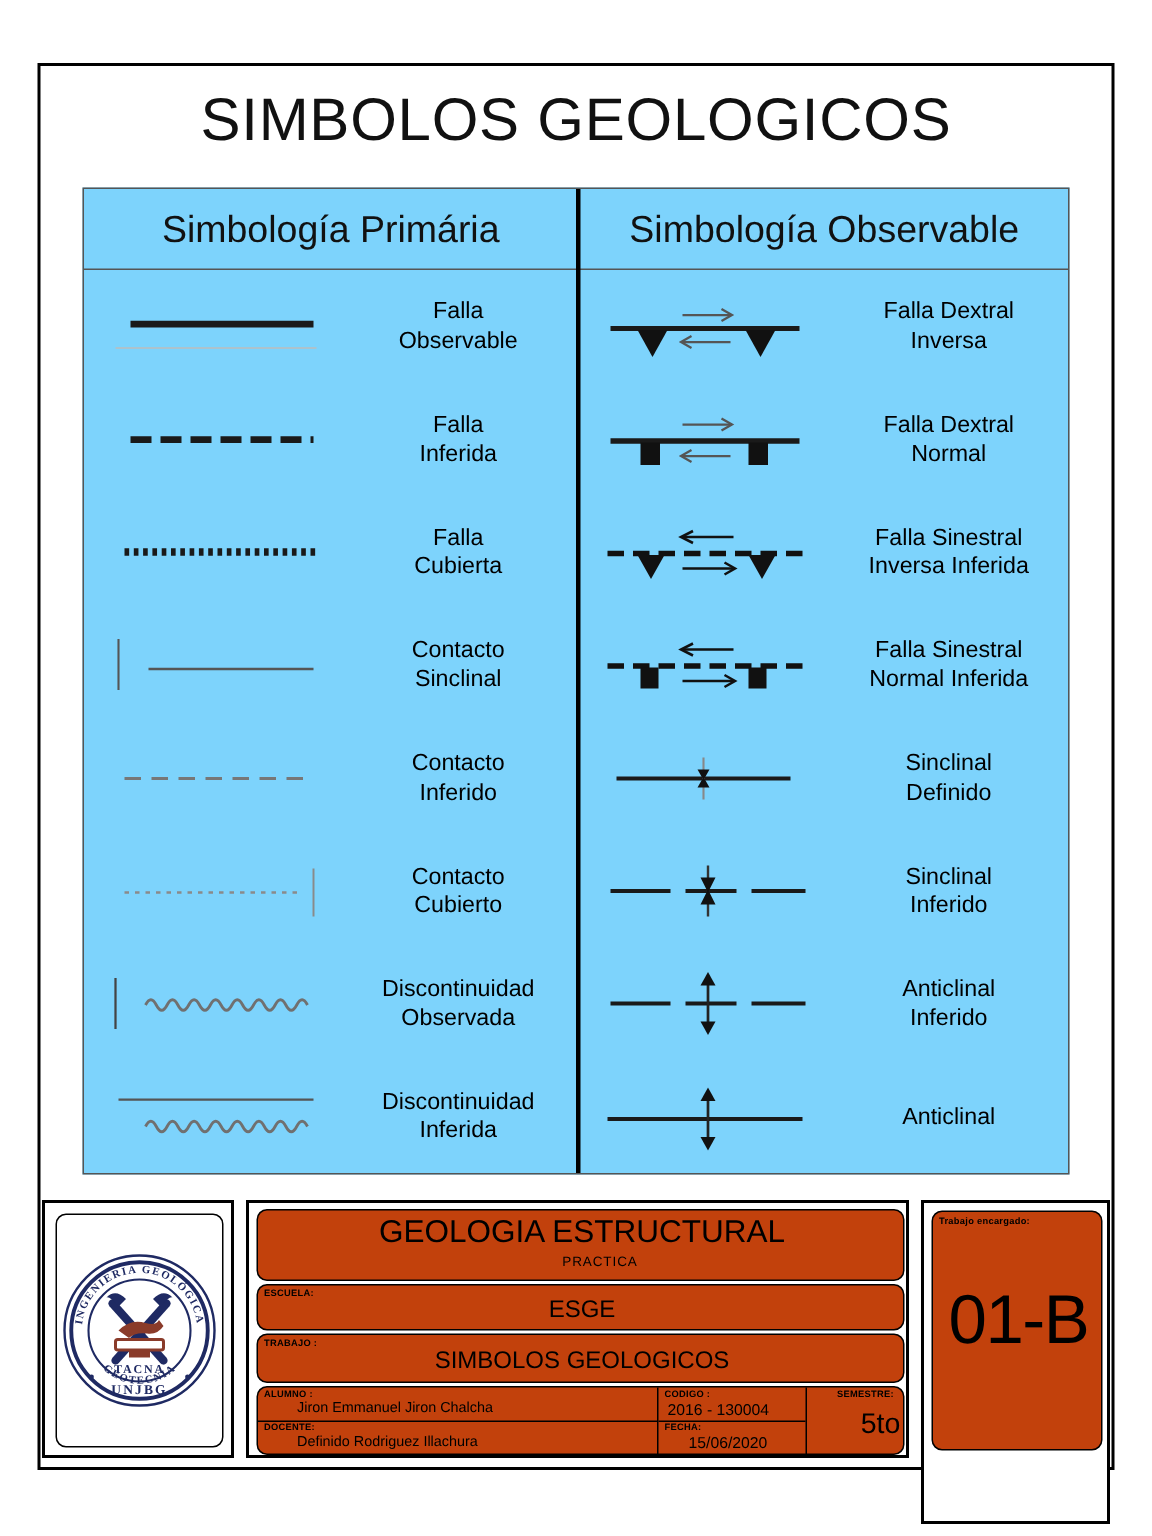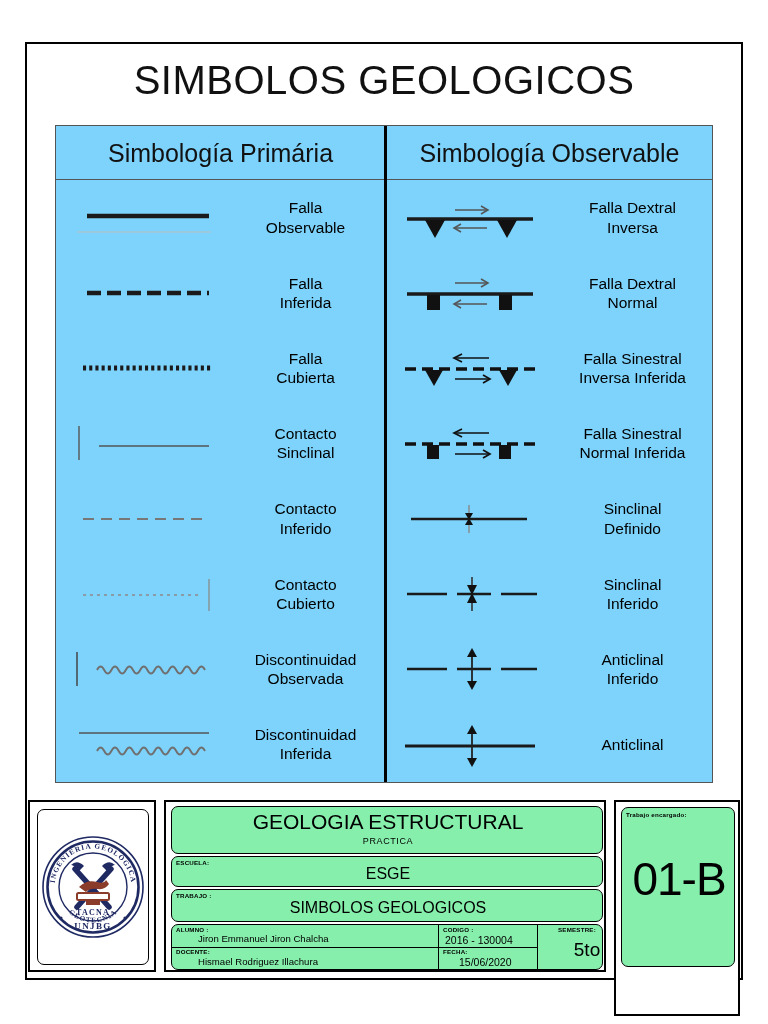--- a/index.html
+++ b/index.html
@@ -62,21 +62,21 @@
   .title-block{
     position:absolute;left:25px;top:797px;width:718px;height:183px;
     box-sizing:border-box;
   }
   .tb-box{position:absolute;box-sizing:border-box;border:2px solid #000;background:#fff;}
 
   .tb-logo{left:3px;top:3px;width:128px;height:172px;}
   .tb-mid{left:139px;top:3px;width:442px;height:172px;}
   .tb-right{left:589px;top:3px;width:126px;height:216px;}
 
-  .rbox{position:absolute;box-sizing:border-box;border:1.4px solid #000;border-radius:7px;background:#86efac;}
+  .rbox{position:absolute;box-sizing:border-box;border:1.4px solid #000;border-radius:7px;background:#c2410c;}
 
   .tiny-lbl{
     position:absolute;font-size:6.2px;font-weight:bold;letter-spacing:.2px;
     color:#000;white-space:nowrap;
   }
   .val{position:absolute;white-space:nowrap;color:#000;}
 
   .logo-inner{
     position:absolute;left:7px;top:7px;width:112px;height:156px;
     box-sizing:border-box;border:1.3px solid #000;border-radius:7px;
@@ -395,41 +395,41 @@
           <circle cx="20" cy="83" r="1.6" fill="#1f2a63"></circle>
           <circle cx="84" cy="83" r="1.6" fill="#1f2a63"></circle>
         </svg>
       </div>
     </div>
 
     <div class="tb-box tb-mid">
 
       <div class="rbox" style="left:5px;top:4px;width:432px;height:48px;">
         <div class="val" style="left:0;top:3px;width:432px;text-align:center;font-size:21px;">GEOLOGIA ESTRUCTURAL</div>
-        <div class="val" style="left:0;top:29px;width:432px;text-align:center;font-size:9px;letter-spacing:.6px;">PRACTICA</div>
+        <div class="val" style="left:12px;top:29px;width:432px;text-align:center;font-size:9px;letter-spacing:.6px;">PRACTICA</div>
       </div>
 
       <div class="rbox" style="left:5px;top:54px;width:432px;height:31px;padding-left:30px;">
         <div class="tiny-lbl" style="left:4px;top:2px;">ESCUELA:</div>
         <div class="val" style="left:0;top:8px;width:432px;text-align:center;font-size:16px;">ESGE</div>
       </div>
 
       <div class="rbox" style="left:5px;top:87px;width:432px;height:33px;">
         <div class="tiny-lbl" style="left:4px;top:2px;">TRABAJO :</div>
         <div class="val" style="left:0;top:9px;width:432px;text-align:center;font-size:16px;">SIMBOLOS GEOLOGICOS</div>
       </div>
 
       <div class="rbox" style="left:5px;top:122px;width:432px;height:46px;">
 
         <div style="position:absolute;left:0;top:0;width:266px;height:46px;">
           <div class="tiny-lbl" style="left:4px;top:1px;">ALUMNO :</div>
           <div class="val" style="left:26px;top:8px;font-size:9.6px;">Jiron Emmanuel Jiron Chalcha</div>
           <div style="position:absolute;left:0;top:22px;width:266px;height:1.3px;background:#000;"></div>
           <div class="tiny-lbl" style="left:4px;top:23px;">DOCENTE:</div>
-          <div class="val" style="left:26px;top:31px;font-size:9.6px;">Hismael Rodriguez Illachura</div>
+          <div class="val" style="left:26px;top:31px;font-size:9.6px;">Definido Rodriguez Illachura</div>
         </div>
         <div style="position:absolute;left:266px;top:0;width:1.3px;height:46px;background:#000;"></div>
 
         <div style="position:absolute;left:267px;top:0;width:98px;height:46px;">
           <div class="tiny-lbl" style="left:4px;top:1px;">CODIGO :</div>
           <div class="val" style="left:6px;top:9px;font-size:10.5px;">2016 - 130004</div>
           <div style="position:absolute;left:0;top:22px;width:98px;height:1.3px;background:#000;"></div>
           <div class="tiny-lbl" style="left:4px;top:23px;">FECHA:</div>
           <div class="val" style="left:20px;top:31px;font-size:10.5px;">15/06/2020</div>
         </div>

